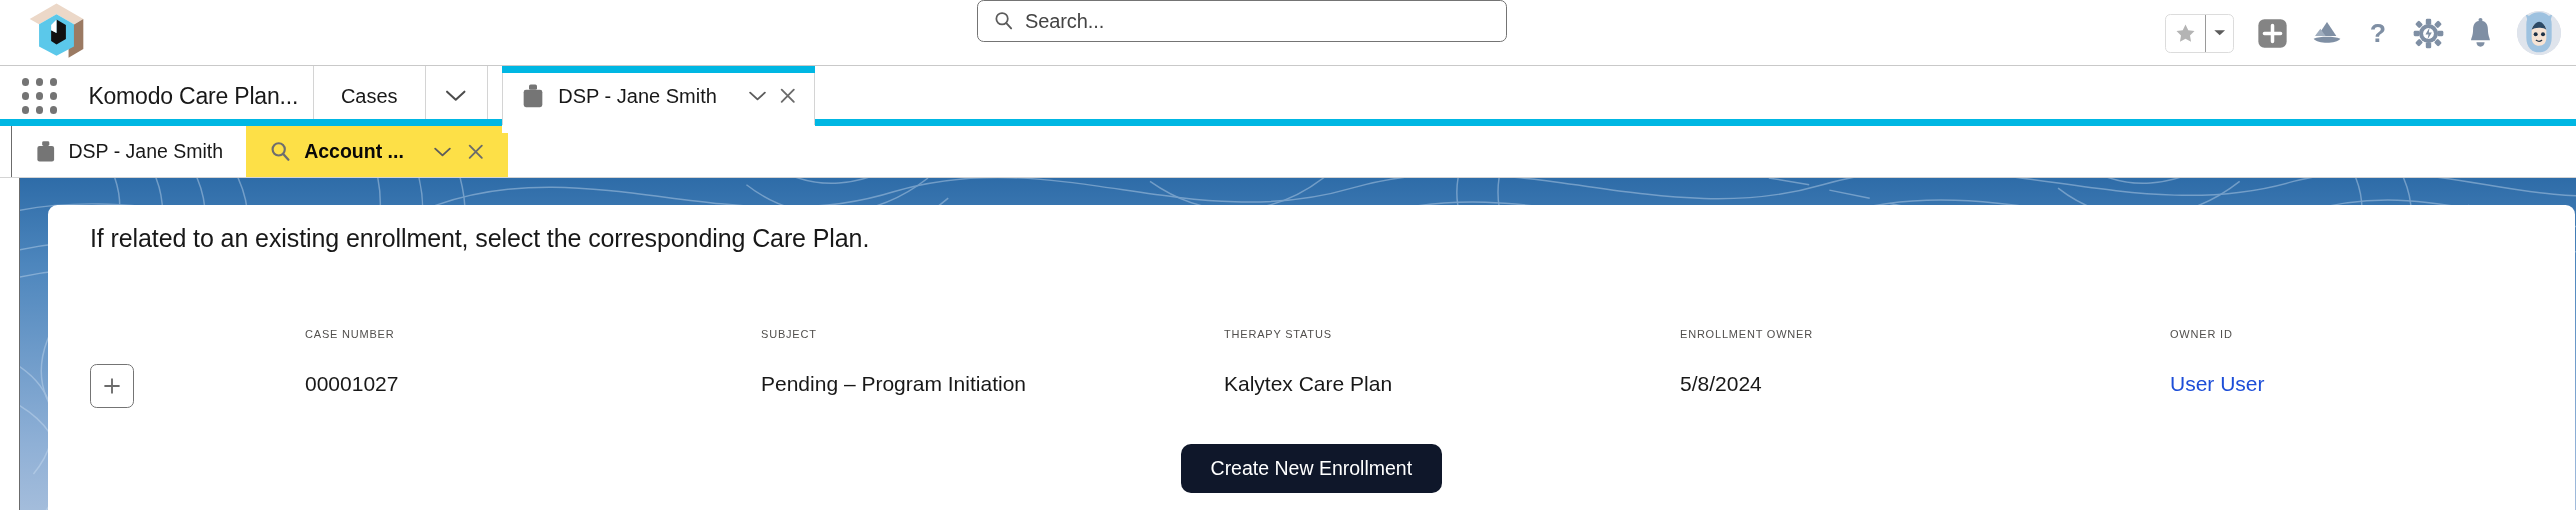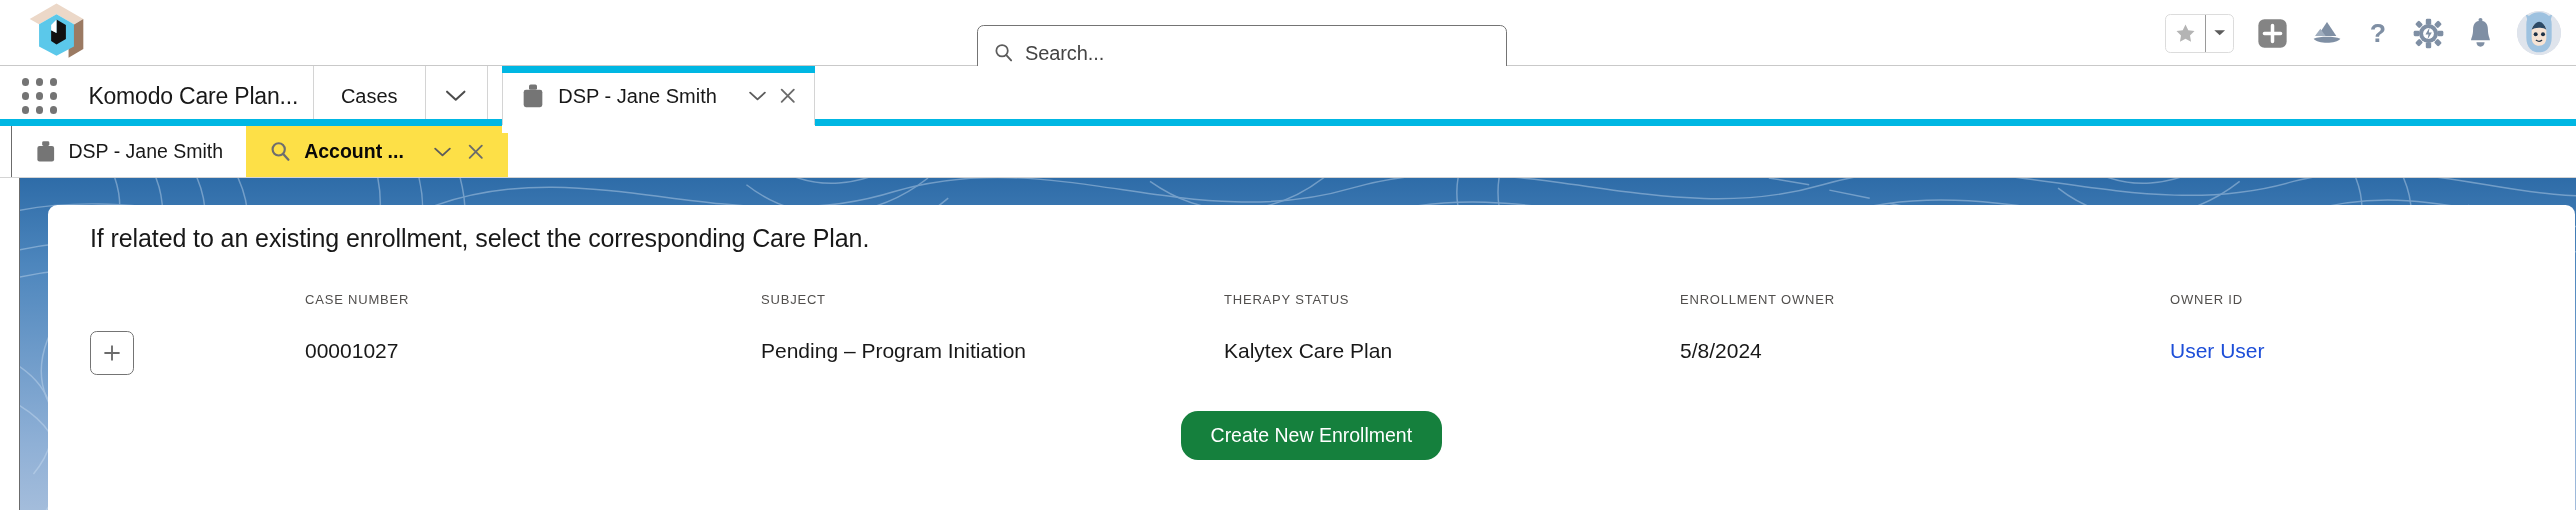--- a/index.html
+++ b/index.html
@@ -28,23 +28,23 @@
     display: flex;
     align-items: center;
     justify-content: center;
     flex: 0 0 auto;
   }
   .logo-wrap svg { display: block; }
 
   .search-wrap {
     position: absolute;
     left: 977px;
-    top: 25px;
+    top: 0;
     width: 530px;
-    height: 56px;
+    height: 42px;
   }
   .search-box {
     width: 100%;
     height: 100%;
     border: 1.3px solid #747474;
     border-radius: 6.7px;
     background: #fff;
     display: flex;
     align-items: center;
     padding: 0 14.8px;
@@ -244,24 +244,25 @@
     letter-spacing: -0.1px;
   }
 
   .rec-table {
     margin-top: 39px;
     display: grid;
     grid-template-columns: 215px 456px 463px 456px 490px 1fr;
     align-items: start;
   }
   .th {
-    font-size: 13px;
+    font-size: 11px;
     color: #514f4d;
     letter-spacing: 0.8px;
     padding-bottom: 32px;
+    margin-top: 36px;
   }
   .td {
     font-size: 21px;
     color: #181818;
   }
   .td.link { color: #1d4ed8; }
   .expand-btn {
     width: 44px; height: 44px;
     border: 1.3px solid #747474;
     border-radius: 6.7px;
@@ -269,25 +270,25 @@
     display: flex; align-items: center; justify-content: center;
     margin-top: -8px;
   }
 
   .cta-row {
     margin-top: 36px;
     display: flex;
     justify-content: center;
   }
   .cta-btn {
-    background: #15803d;
+    background: #0f172a;
     color: #ffffff;
     font-size: 19.5px;
     border: none;
-    border-radius: 17px;
+    border-radius: 10px;
     padding: 12.8px 29.5px;
     cursor: pointer;
     white-space: nowrap;
   }
 </style>
 </head>
 <body>
 
 <div class="global-header">
 

